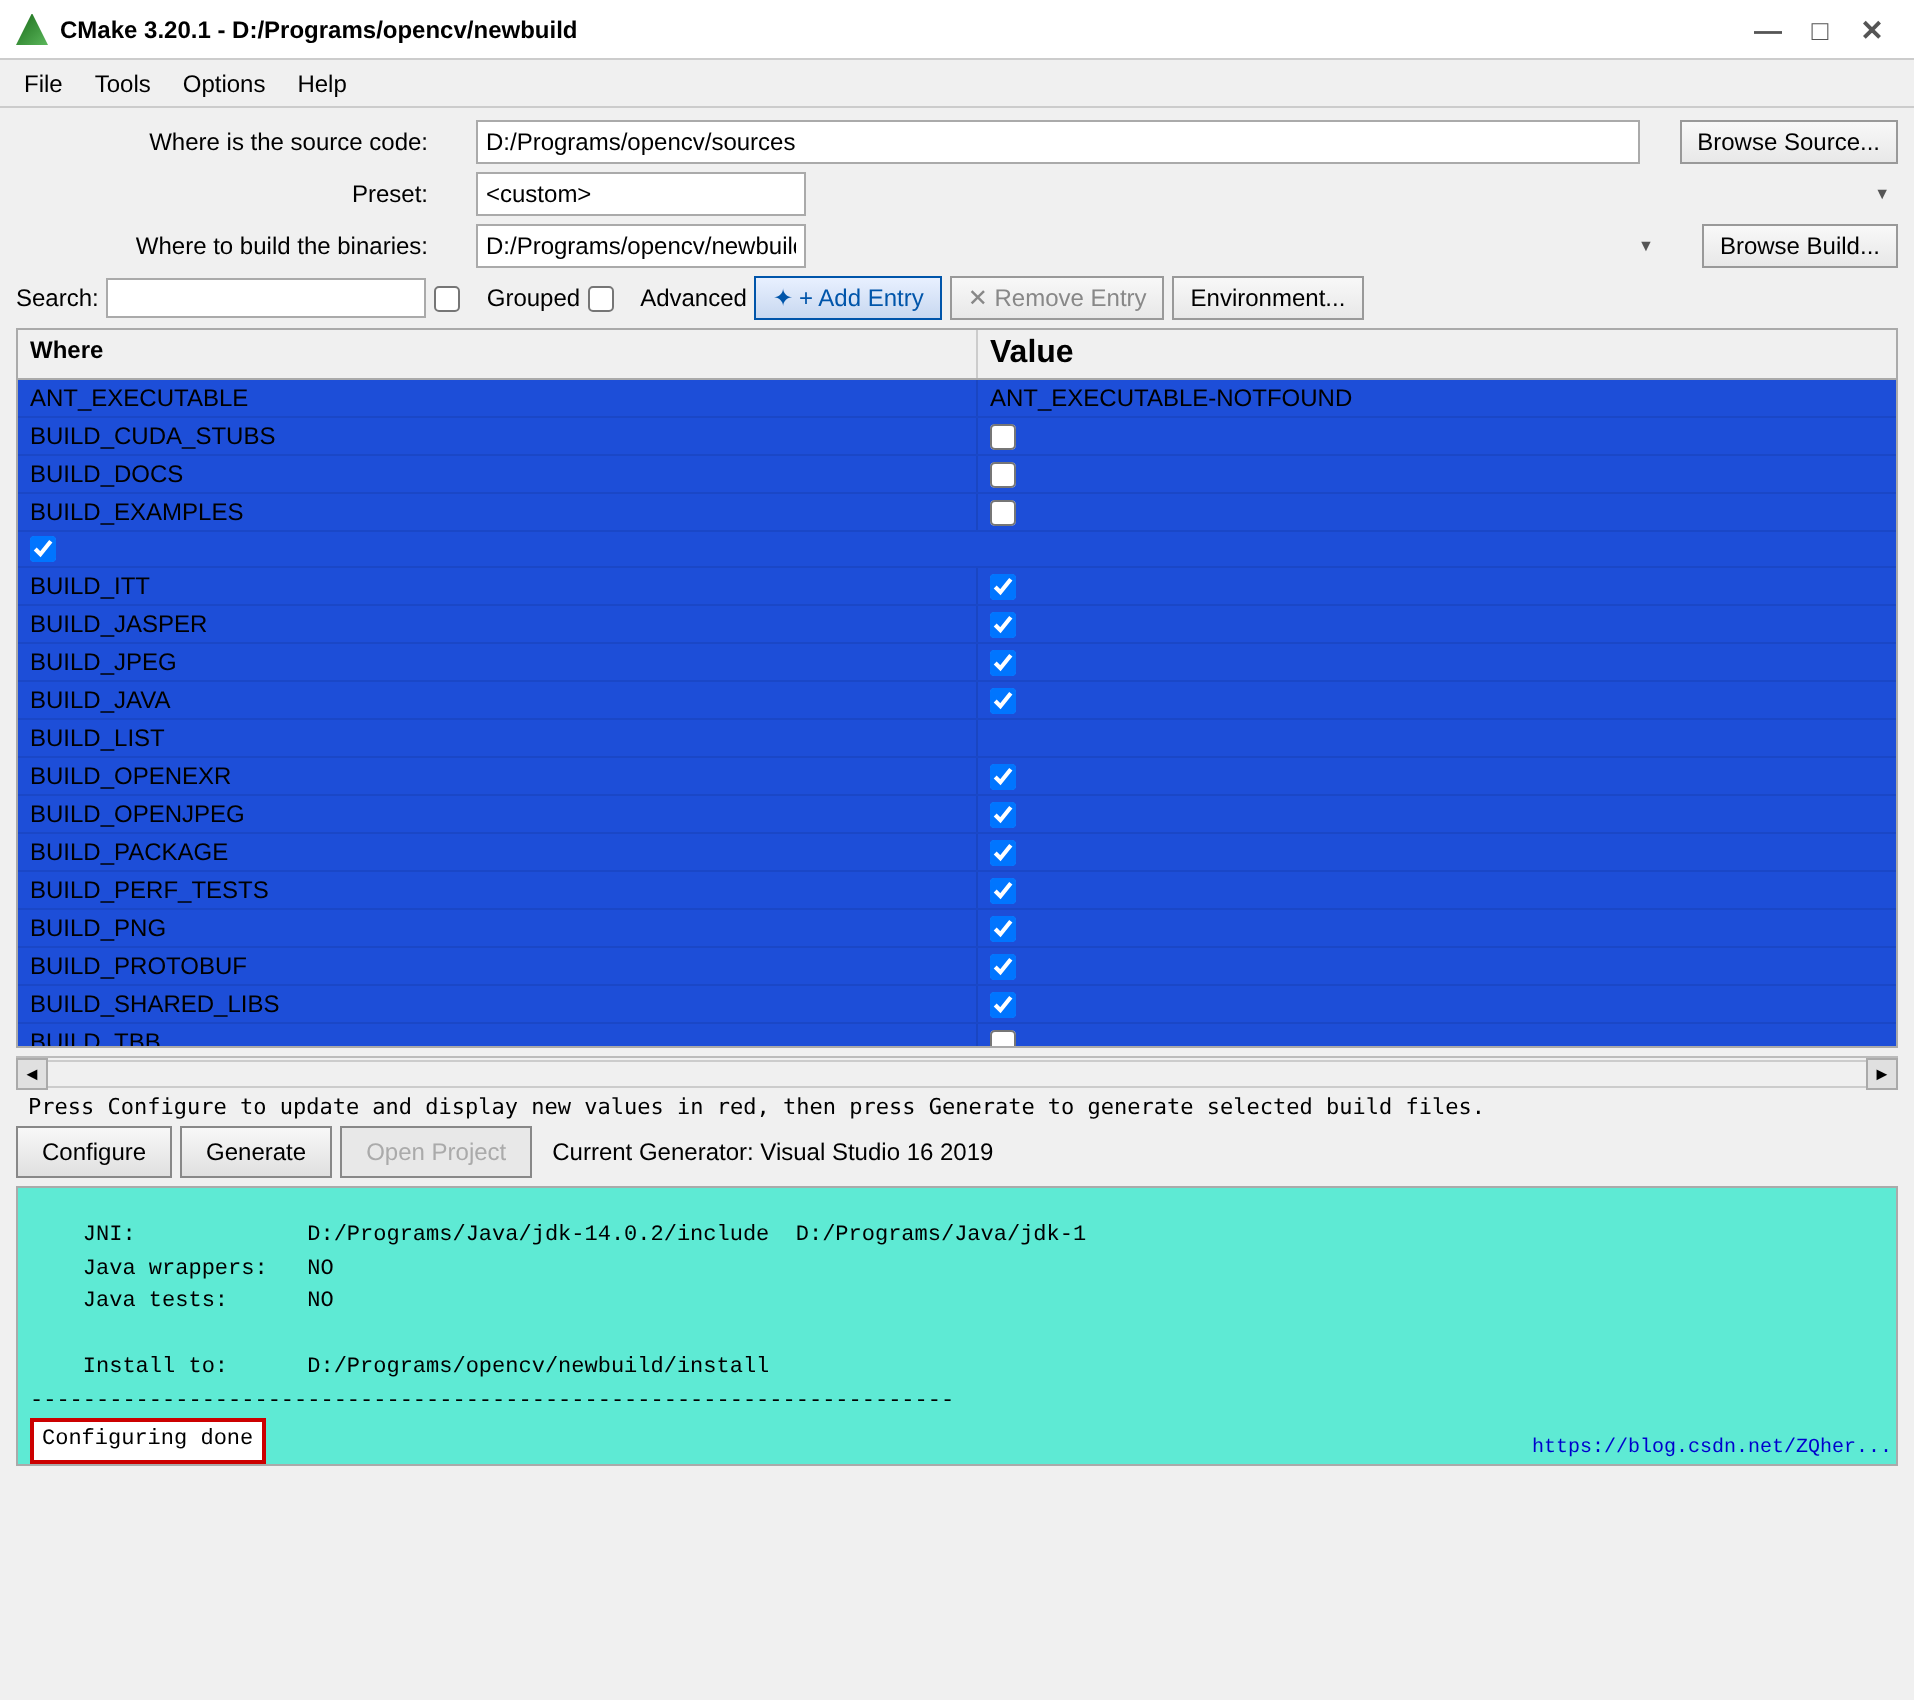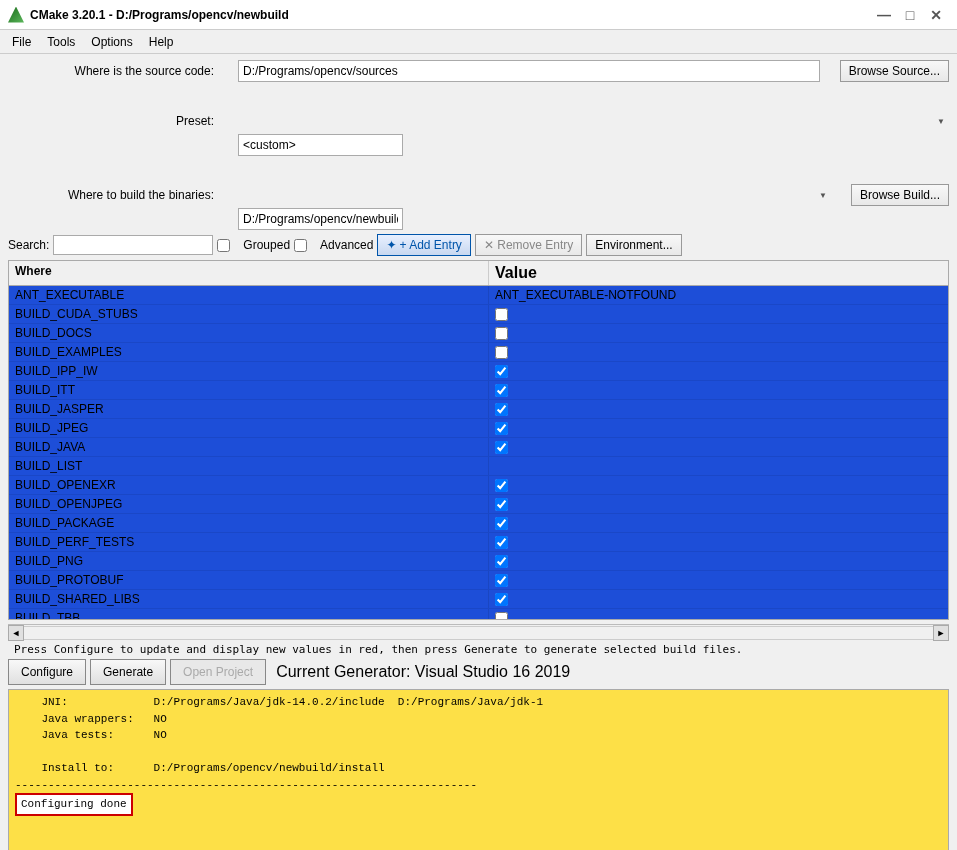--- a/index.html
+++ b/index.html
@@ -56,21 +56,20 @@
       padding: 0 4px;
     }
     .form-combo {
       flex: 1;
       height: 22px;
       border: 1px solid #aaa;
       background: #fff;
       font-size: 12px;
       padding: 0 4px;
       appearance: none;
-      margin-top: 48px;
       -webkit-appearance: none;
     }
     .combo-wrapper {
       flex: 1;
       position: relative;
     }
     .combo-wrapper::after {
       content: '▼';
       position: absolute;
       right: 4px;
@@ -197,30 +196,30 @@
     }
     .action-btn {
       height: 26px;
       padding: 0 12px;
       border: 1px solid #888;
       background: linear-gradient(to bottom, #f8f8f8, #e0e0e0);
       cursor: pointer;
       font-size: 12px;
     }
     .action-btn:disabled { color: #aaa; cursor: default; background: #e8e8e8; }
-    .generator-label { font-size: 16px; margin-left: 6px; }
+    .generator-label { font-size: 12px; margin-left: 6px; }
 
     
     #log-area {
       border: 1px solid #aaa;
-      background: #fde047;
-      height: 180px;
+      background: #5eead4;
+      height: 140px;
       overflow-y: auto;
       overflow-x: auto;
-      padding: 4px 6px;
+      padding: 16px 6px;
       font-family: 'Courier New', monospace;
       font-size: 11px;
       position: relative;
     }
     .log-line { white-space: pre; line-height: 1.5; }
     .log-highlight-box {
       border: 2px solid #cc0000;
       display: inline-block;
       padding: 1px 4px;
       background: #fff;
@@ -346,21 +345,20 @@
             <input type="checkbox" style="">
           </div>
         </div>
         <div class="table-row-item red">
           <div class="td-name">BUILD_EXAMPLES</div>
           <div class="td-value">
             <input type="checkbox" style="">
           </div>
         </div>
         <div class="table-row-item red">
-          <div class="td-name">BUILD_IPP_IW</div>
           <div class="td-value">
             <input type="checkbox" checked="" style="">
           </div>
         </div>
         <div class="table-row-item red">
           <div class="td-name">BUILD_ITT</div>
           <div class="td-value">
             <input type="checkbox" checked="" style="">
           </div>
         </div>

